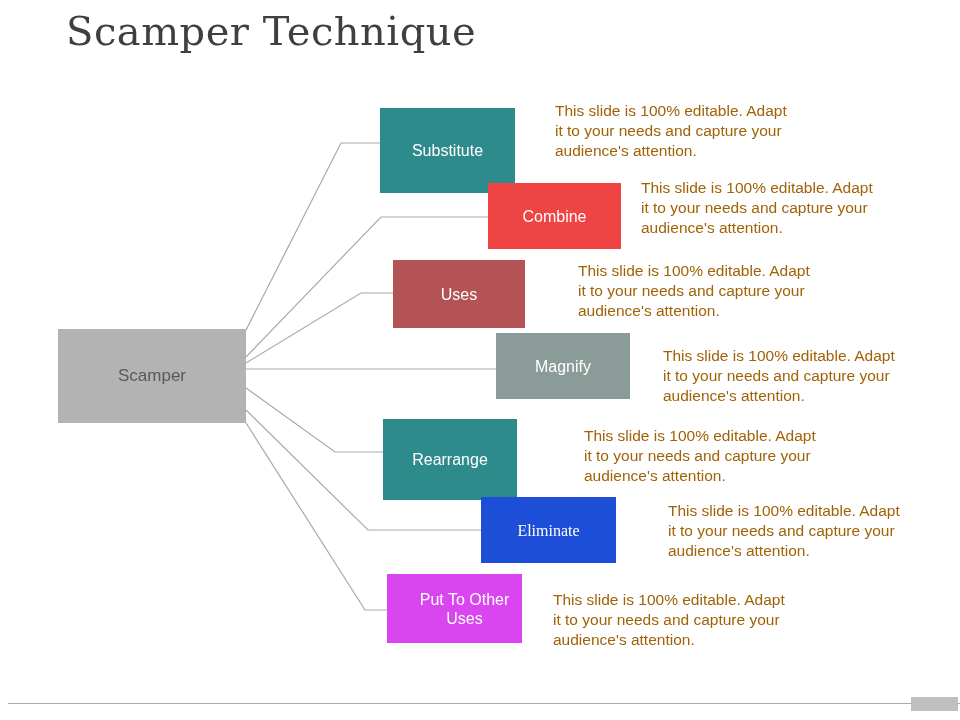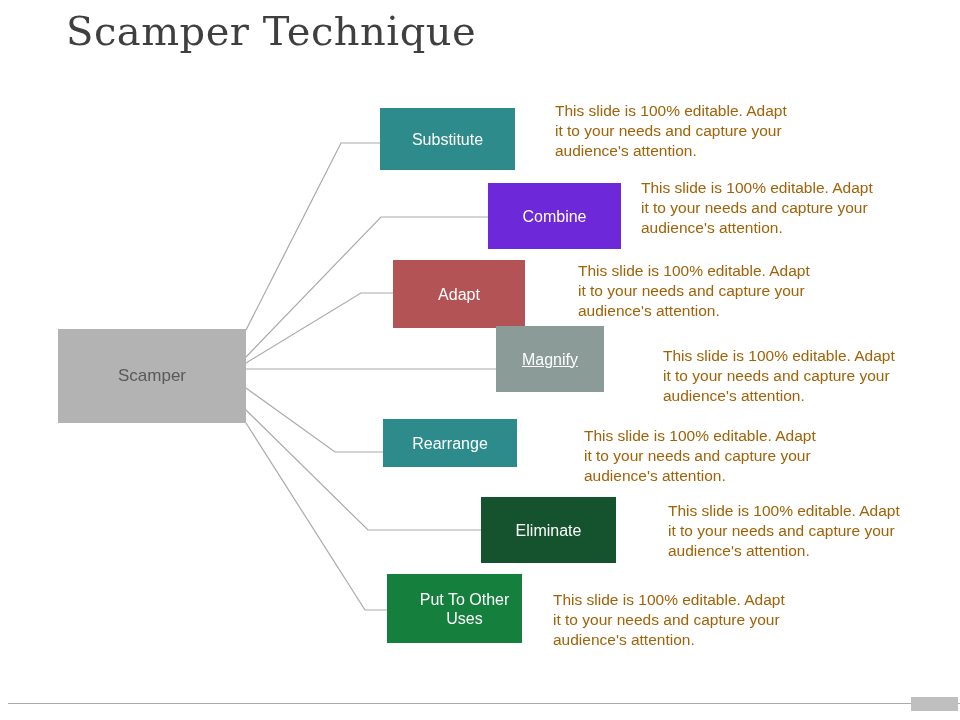--- a/index.html
+++ b/index.html
@@ -21,25 +21,25 @@
     display: flex; align-items: center; justify-content: center;
     font-size: 17px; color: #595959;
   }
 
   .node {
     position: absolute;
     display: flex; align-items: center; justify-content: center;
     text-align: center; color: #ffffff; font-size: 16px; line-height: 19px;
     padding: 0 12px;
   }
-  .node1 { left: 372px; top: 108px; width: 135px; height: 62px; }
+  .node1 { left: 372px; top: 108px; width: 135px; height: 85px; }
   .node2 { left: 480px; top: 183px; width: 133px; height: 66px; }
   .node3 { left: 385px; top: 260px; width: 132px; height: 68px; }
-  .node4 { left: 488px; top: 326px; width: 108px; height: 66px; text-decoration: underline; }
-  .node5 { left: 375px; top: 419px; width: 134px; height: 48px; }
+  .node4 { left: 488px; top: 333px; width: 134px; height: 66px; }
+  .node5 { left: 375px; top: 419px; width: 134px; height: 81px; }
   .node6 { left: 473px; top: 497px; width: 135px; height: 66px; }
   .node7 { left: 379px; top: 574px; width: 135px; height: 69px; }
 
   .desc {
     position: absolute; width: 262px;
     font-size: 15.5px; line-height: 20px; color: #a16207;
     white-space: pre-line;
   }
   .desc1 { left: 547px; top: 101px; }
   .desc2 { left: 633px; top: 178px; }
@@ -75,36 +75,36 @@
     <polyline points="238,423 357,610 379,610"></polyline>
   </svg>
 
   <div class="root-node" style="background-color: rgb(179, 179, 179);">
     <span>Scamper</span>
   </div>
 
   <div class="node node1" style="background-color: rgb(46, 139, 140);">
     <span>Substitute</span>
   </div>
-  <div class="node node2" style="background-color: #6d28d9; text-align: right;">
+  <div class="node node2" style="background-color: #ef4444; text-align: right;">
     <span>Combine</span>
   </div>
   <div class="node node3" style="background-color: rgb(179, 83, 85);">
-    <span>Adapt</span>
+    <span>Uses</span>
   </div>
   <div class="node node4" style="background-color: rgb(138, 155, 152);">
     <span>Magnify</span>
   </div>
   <div class="node node5" style="background-color: rgb(46, 139, 140);">
     <span>Rearrange</span>
   </div>
-  <div class="node node6" style="background-color: #14532d;">
+  <div class="node node6" style="background-color: #1d4ed8; font-family: Liberation Serif, serif;">
     <span>Eliminate</span>
   </div>
-  <div class="node node7" style="background-color: #15803d; padding-left: 32px;">
+  <div class="node node7" style="background-color: #d946ef; padding-left: 32px;">
     <span>Put To Other Uses</span>
   </div>
 
   <div class="desc desc1">This slide is 100% editable. Adapt
 it to your needs and capture your
 audience's attention.</div>
   <div class="desc desc2">This slide is 100% editable. Adapt
 it to your needs and capture your
 audience's attention.</div>
   <div class="desc desc3">This slide is 100% editable. Adapt

